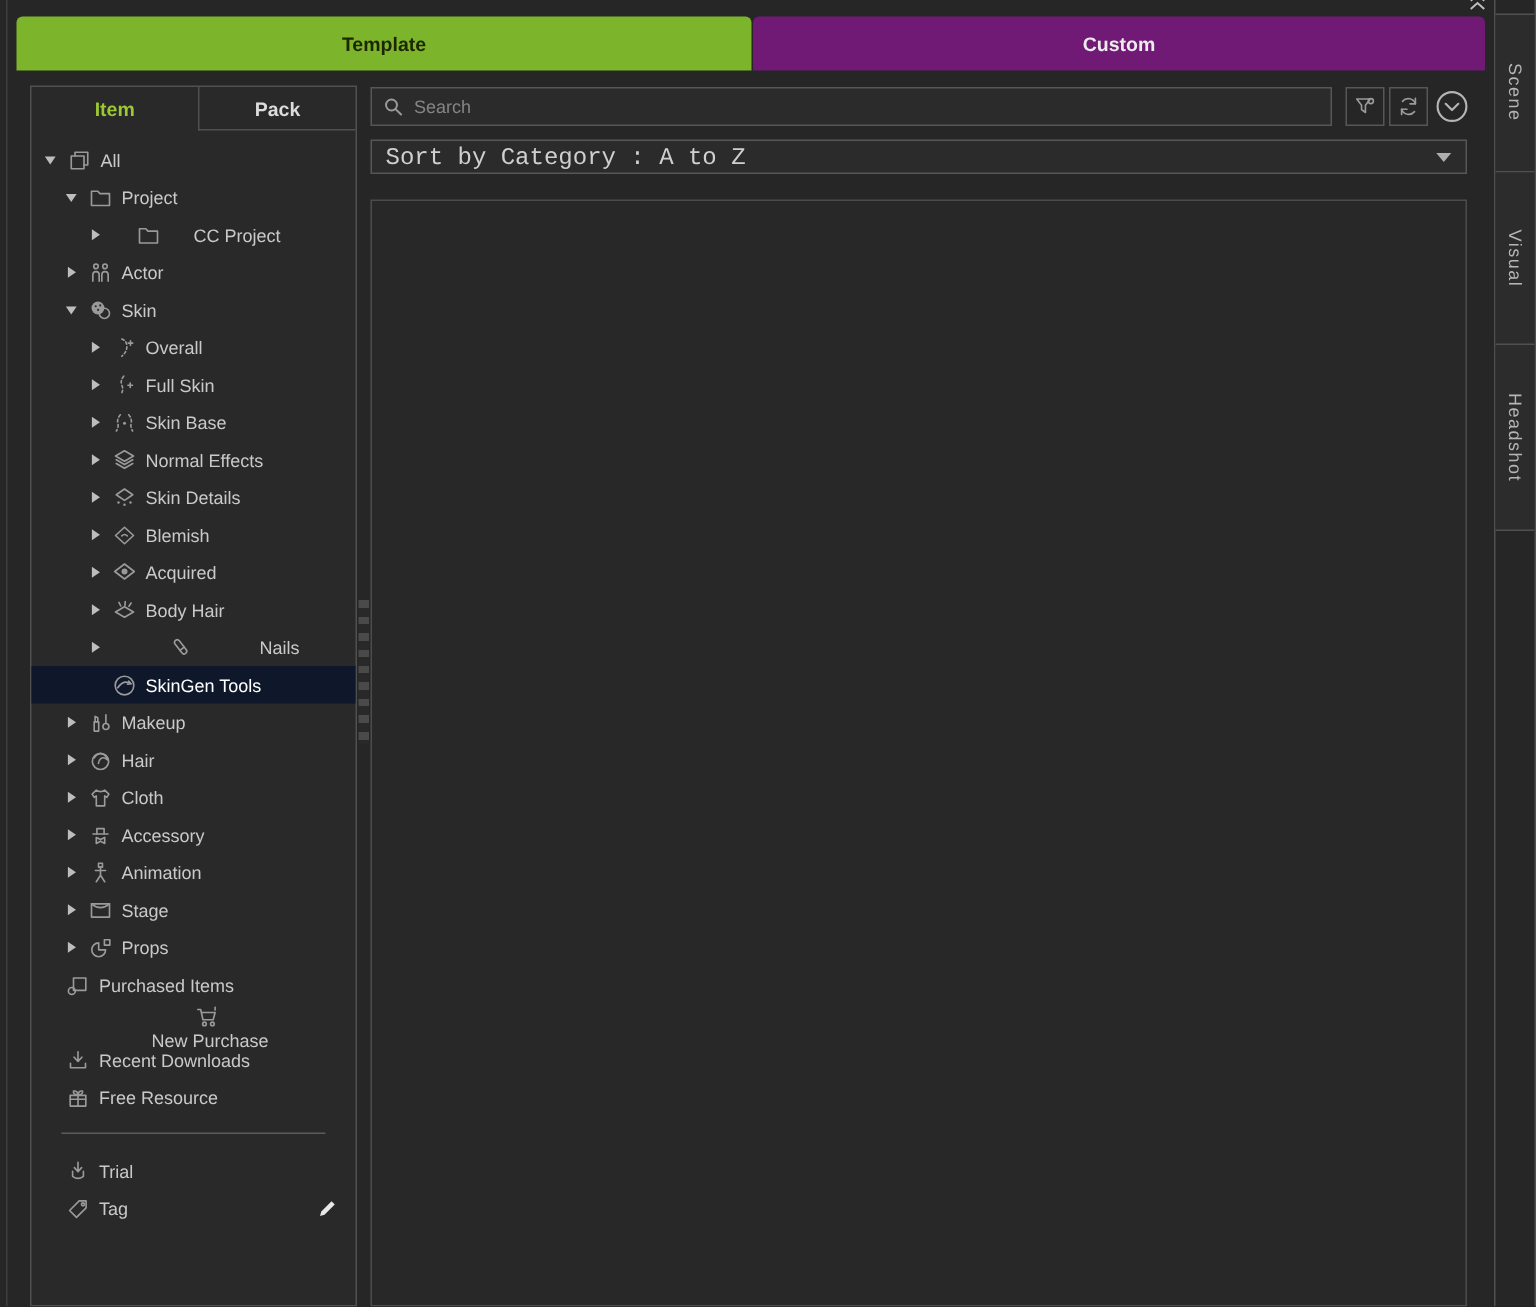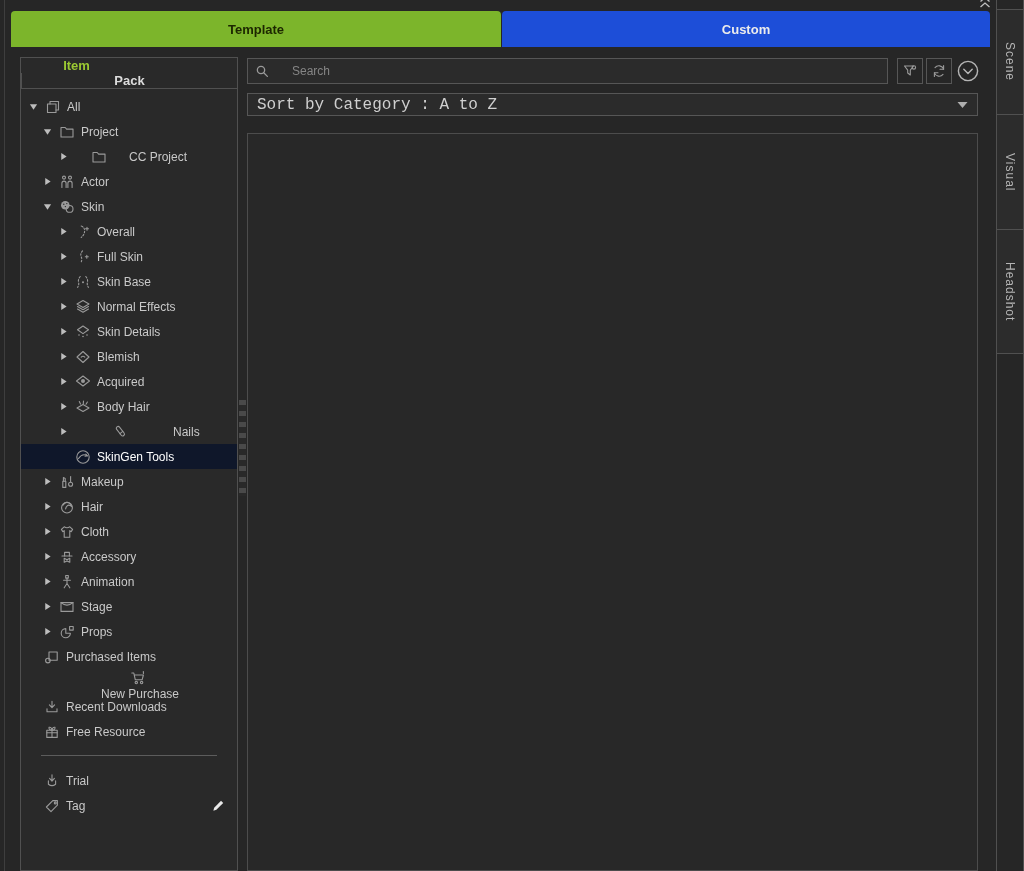--- a/index.html
+++ b/index.html
@@ -6,29 +6,29 @@
   body{width:1024px;height:871px;overflow:hidden;position:relative;
        font-family:"Liberation Sans",sans-serif;-webkit-font-smoothing:antialiased;}
   #root{position:absolute;inset:0;background:#262626;}
 
   .frame-line{position:absolute;top:0;width:1px;height:871px;background:#3e3e3e;}
 
   
   .top-tab{position:absolute;top:11px;height:36px;display:flex;align-items:center;justify-content:center;
            font-size:13px;font-weight:bold;border-radius:4px 4px 0 0;cursor:pointer;}
   #tab-template{left:11px;width:490px;background:#7cb52b;color:#1c2600;}
-  #tab-custom{left:502px;width:488px;background:#1d4ed8;color:#ececec;}
+  #tab-custom{left:502px;width:488px;background:#701a75;color:#ececec;}
 
   
   #pin-btn{position:absolute;left:978px;top:-5px;width:16px;height:13px;overflow:hidden;cursor:pointer;}
 
   
   #left-panel{position:absolute;left:20px;top:57px;width:218px;height:814px;background:#292929;
               border:1px solid #505050;box-sizing:border-box;}
-  #lp-tabs{position:relative;height:29px;display:flex;flex-direction:column;}
+  #lp-tabs{position:relative;height:29px;display:flex;}
   .lp-tab{display:flex;align-items:center;justify-content:center;font-size:13px;font-weight:bold;cursor:pointer;}
   #lp-tab-item{width:111px;color:#9bc832;}
   #lp-tab-pack{flex:1;color:#dcdcdc;border-left:1px solid #505050;border-bottom:1px solid #505050;box-sizing:border-box;}
 
   #tree{position:absolute;left:0;top:36px;width:100%;}
   .tree-row{position:relative;height:25px;display:flex;align-items:center;color:#c9c9c9;font-size:12px;
             cursor:pointer;box-sizing:border-box;white-space:nowrap;}
   .tree-row.selected{background:#0f172a;color:#ffffff;}
   .t-arrow{width:15px;flex:0 0 15px;display:flex;align-items:center;}
   .t-icon{width:18px;flex:0 0 18px;height:16px;margin-right:5px;display:flex;align-items:center;justify-content:center;}
@@ -37,21 +37,21 @@
   .edit-btn{position:absolute;right:10px;top:4px;width:17px;height:17px;cursor:pointer;display:flex;
             align-items:center;justify-content:center;}
 
   
   #tree-scrollbar{position:absolute;left:239px;top:57px;width:8px;height:814px;}
   #tree-scroll-thumb{position:absolute;left:0;top:343px;width:7px;height:96px;cursor:pointer;
       background:repeating-linear-gradient(180deg,#4a4a4a 0 5px,#292929 5px 11px);}
 
   
   #search-box{position:absolute;left:247px;top:58px;width:641px;height:26px;border:1px solid #565656;
-              background:#2b2b2b;box-sizing:border-box;display:flex;align-items:center;padding-left:7px;gap:20px;}
+              background:#2b2b2b;box-sizing:border-box;display:flex;align-items:center;padding-left:7px;gap:4px;}
   #search-input{flex:1;background:transparent;border:none;outline:none;color:#cccccc;font-size:12px;
                 font-family:"Liberation Sans",sans-serif;}
   #search-input::placeholder{color:#858585;}
   .tool-btn{position:absolute;width:26px;height:26px;box-sizing:border-box;background:transparent;border:1px solid #565656;
             display:flex;align-items:center;justify-content:center;cursor:pointer;padding:0;}
   #filter-btn{left:897px;top:58px;}
   #refresh-btn{left:926px;top:58px;}
   #expand-btn{left:954px;top:57px;width:28px;height:28px;border:none;}
 
   #sort-box{position:absolute;left:247px;top:93px;width:731px;height:23px;border:1px solid #565656;

